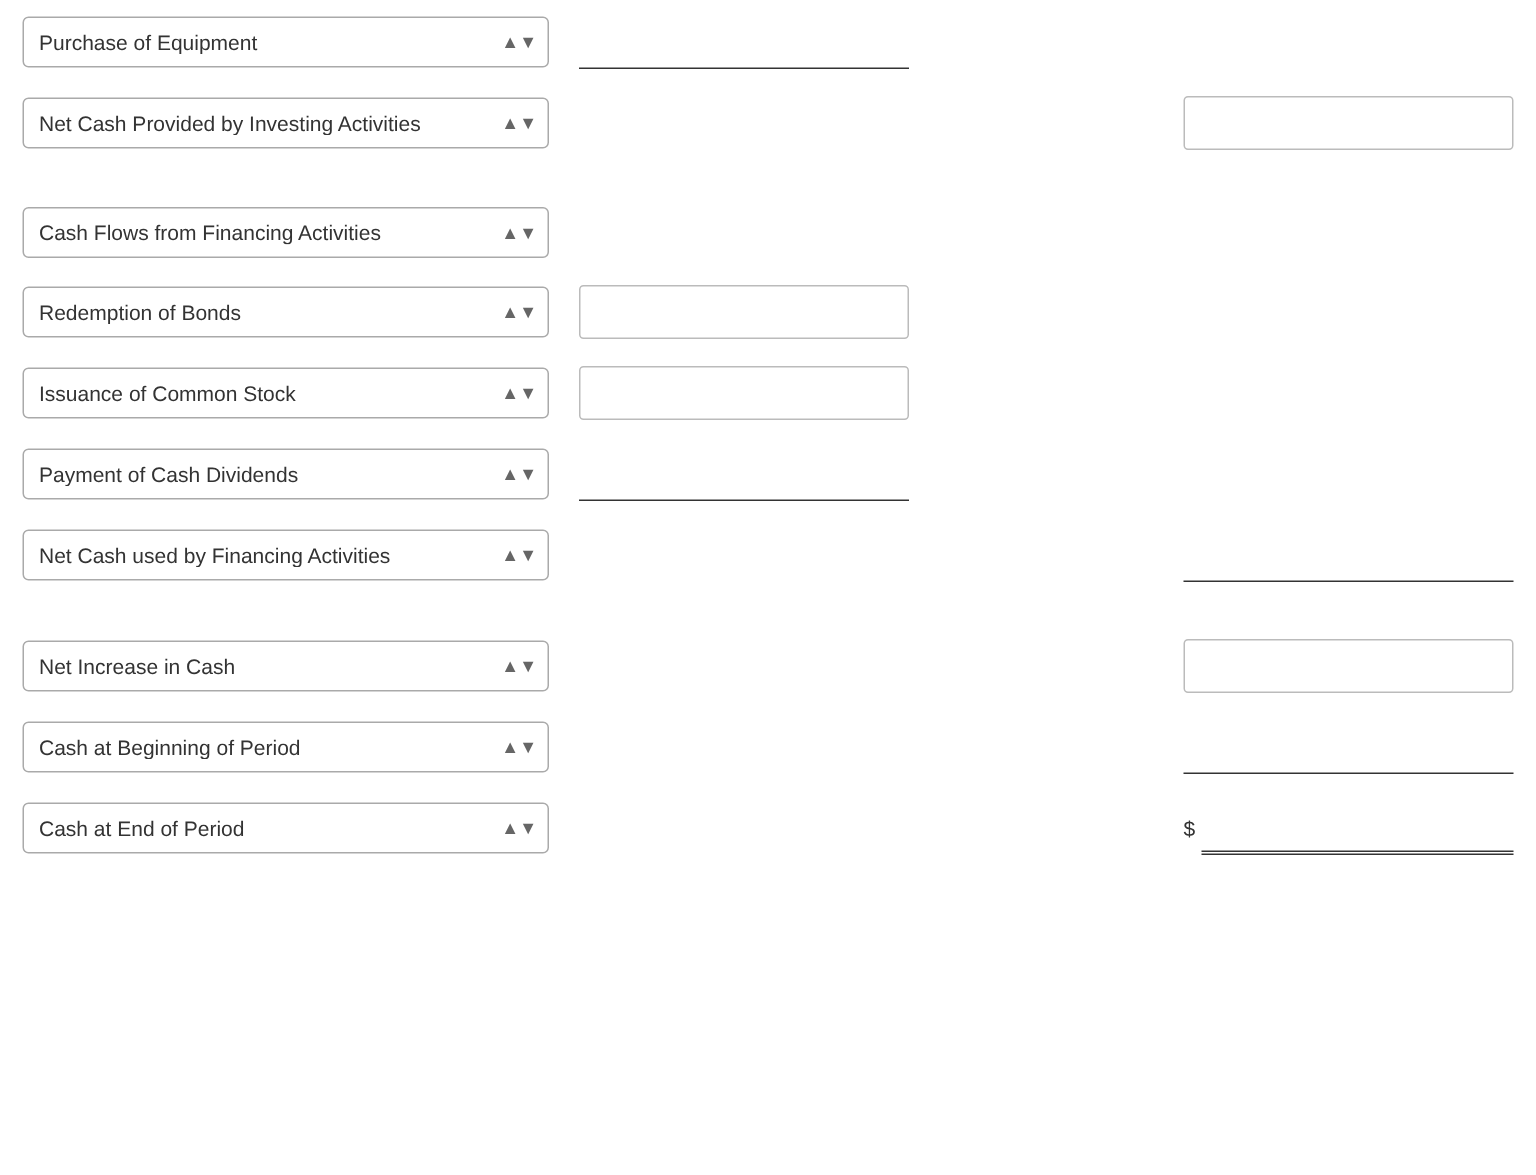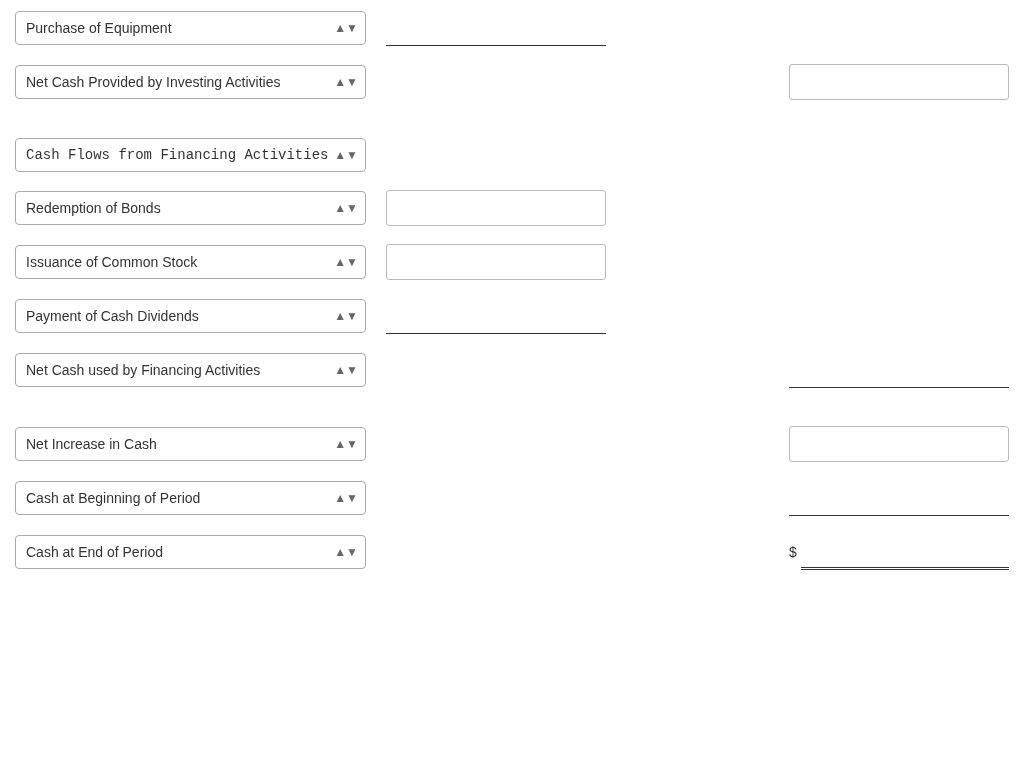--- a/index.html
+++ b/index.html
@@ -103,21 +103,20 @@
     .spacer {
       height: 20px;
     }
 
     .section-label-row {
       margin-bottom: 18px;
     }
 
     .section-label-row .select-wrapper select {
       font-weight: normal;
-      font-family: Liberation Mono, monospace;
     }
   </style>
 </head>
 <body>
 
 <div class="row">
   <div class="select-wrapper">
     <select><option>Purchase of Equipment</option></select>
     <span class="arrow">▲▼</span>
   </div>

